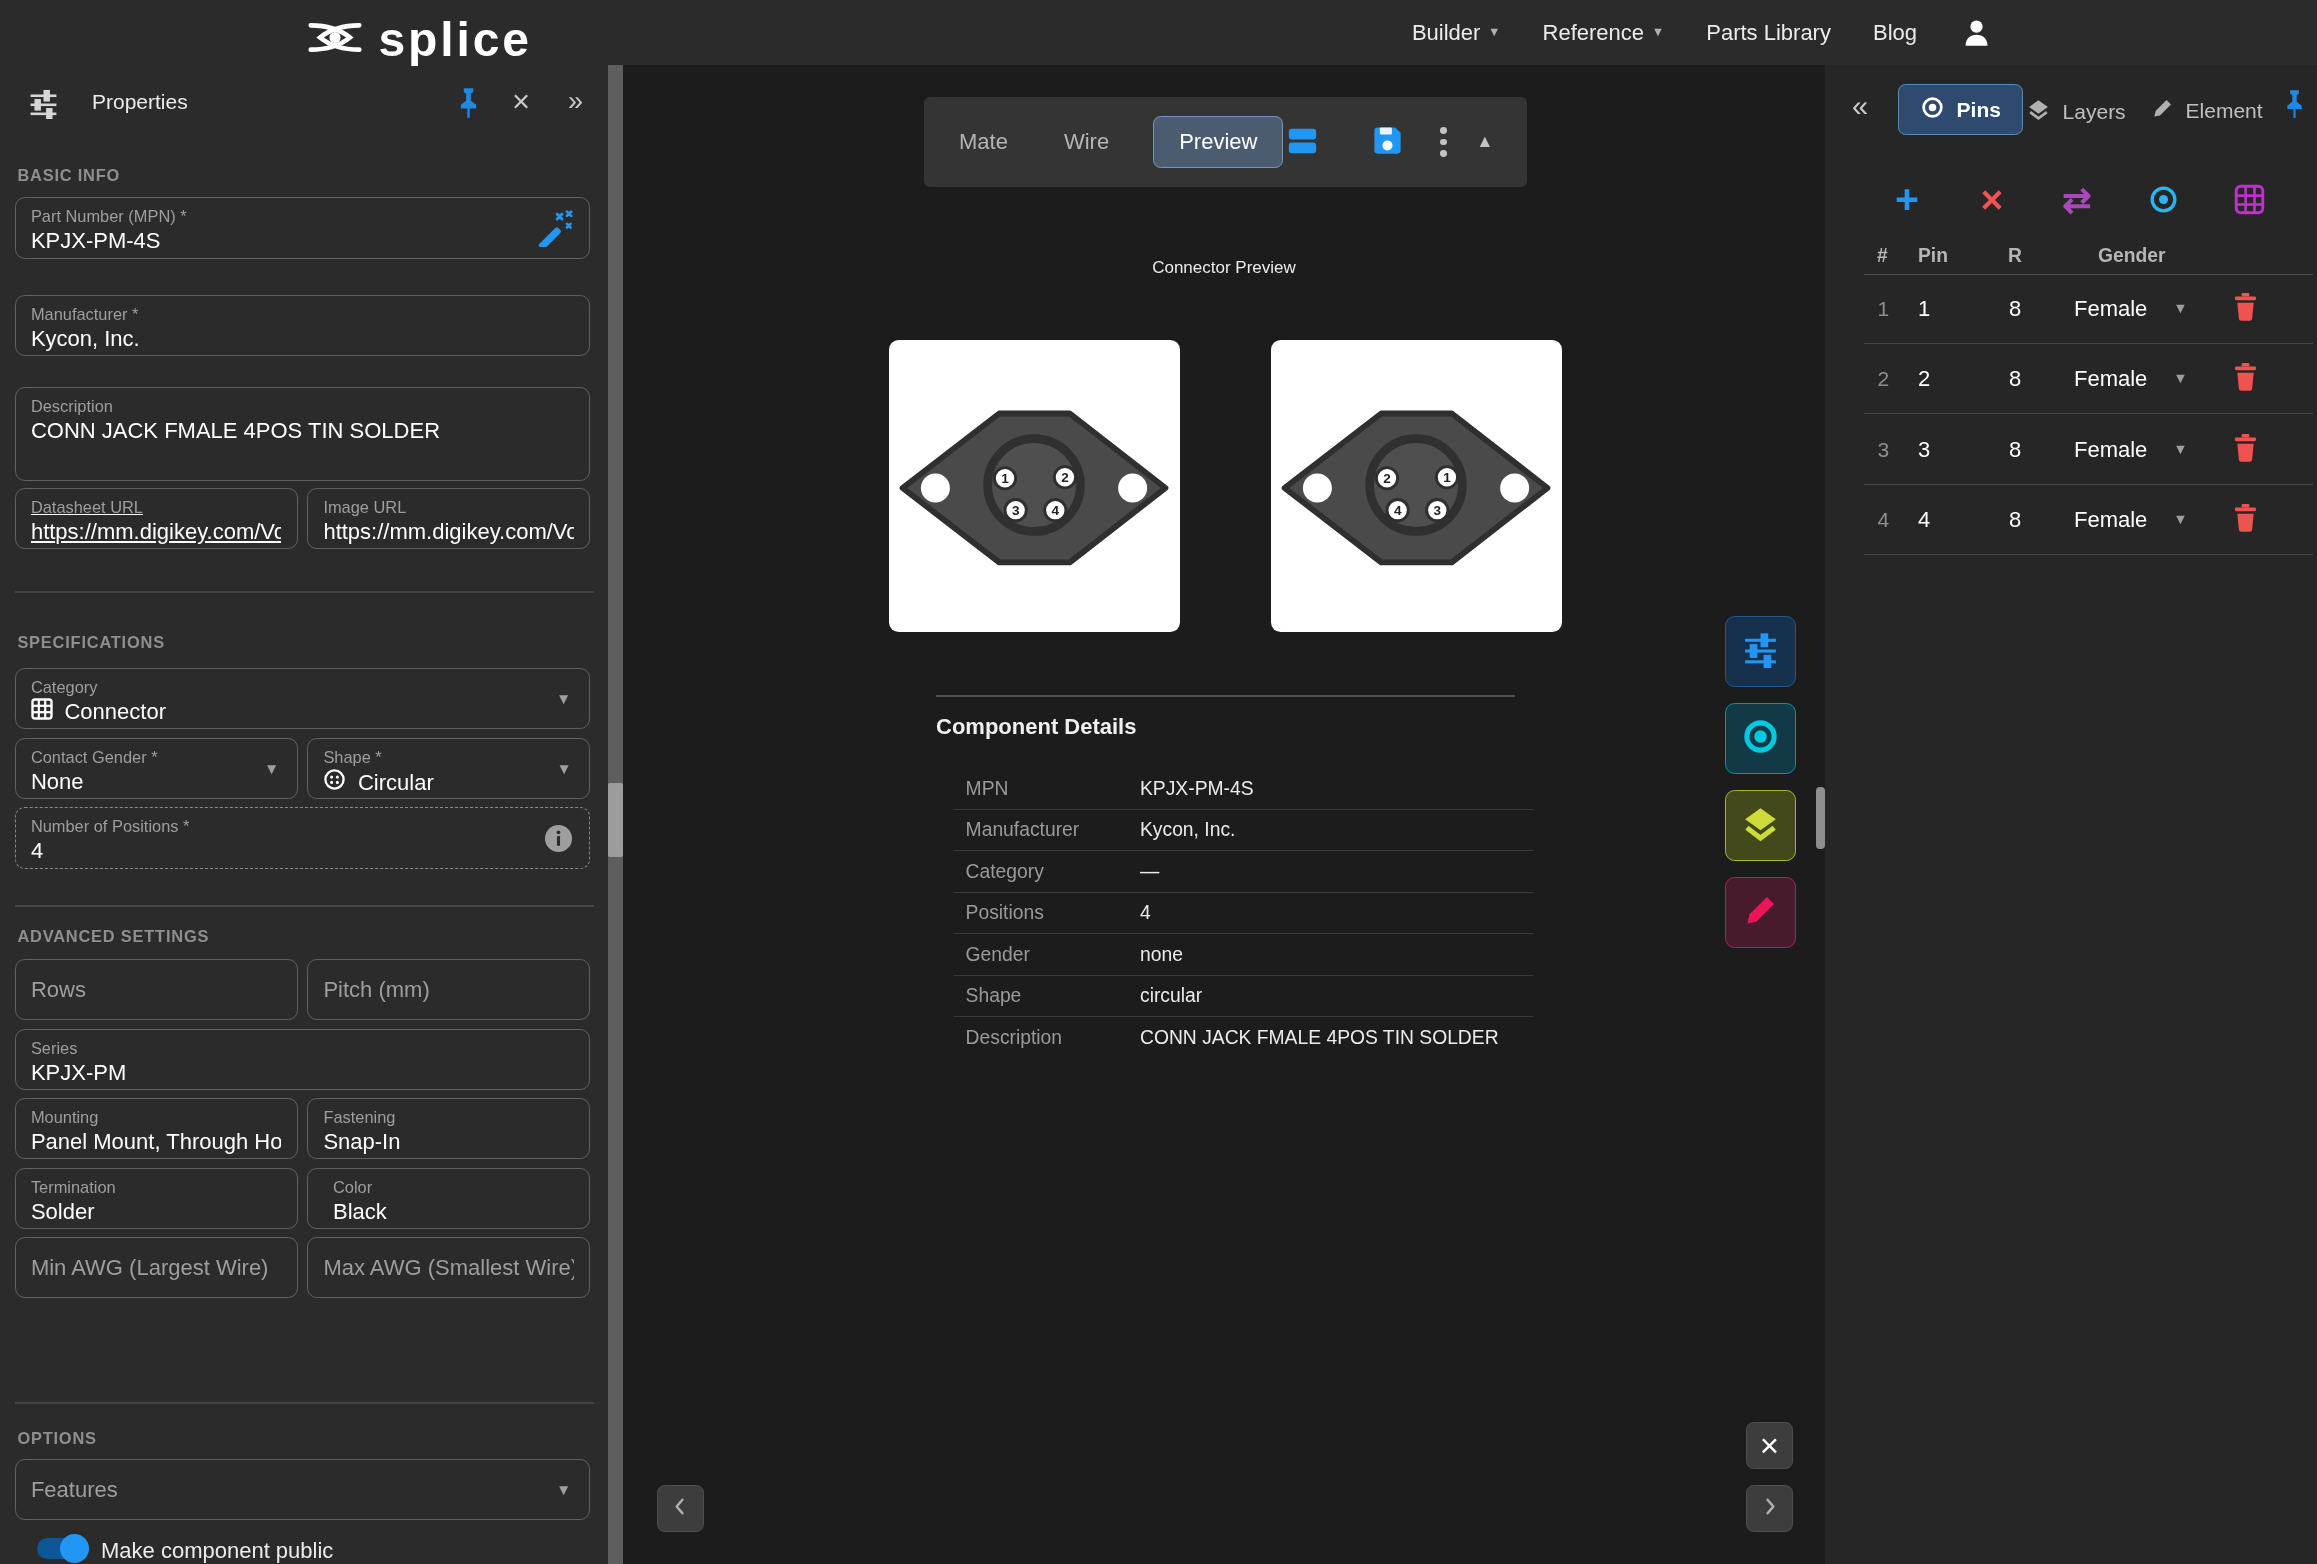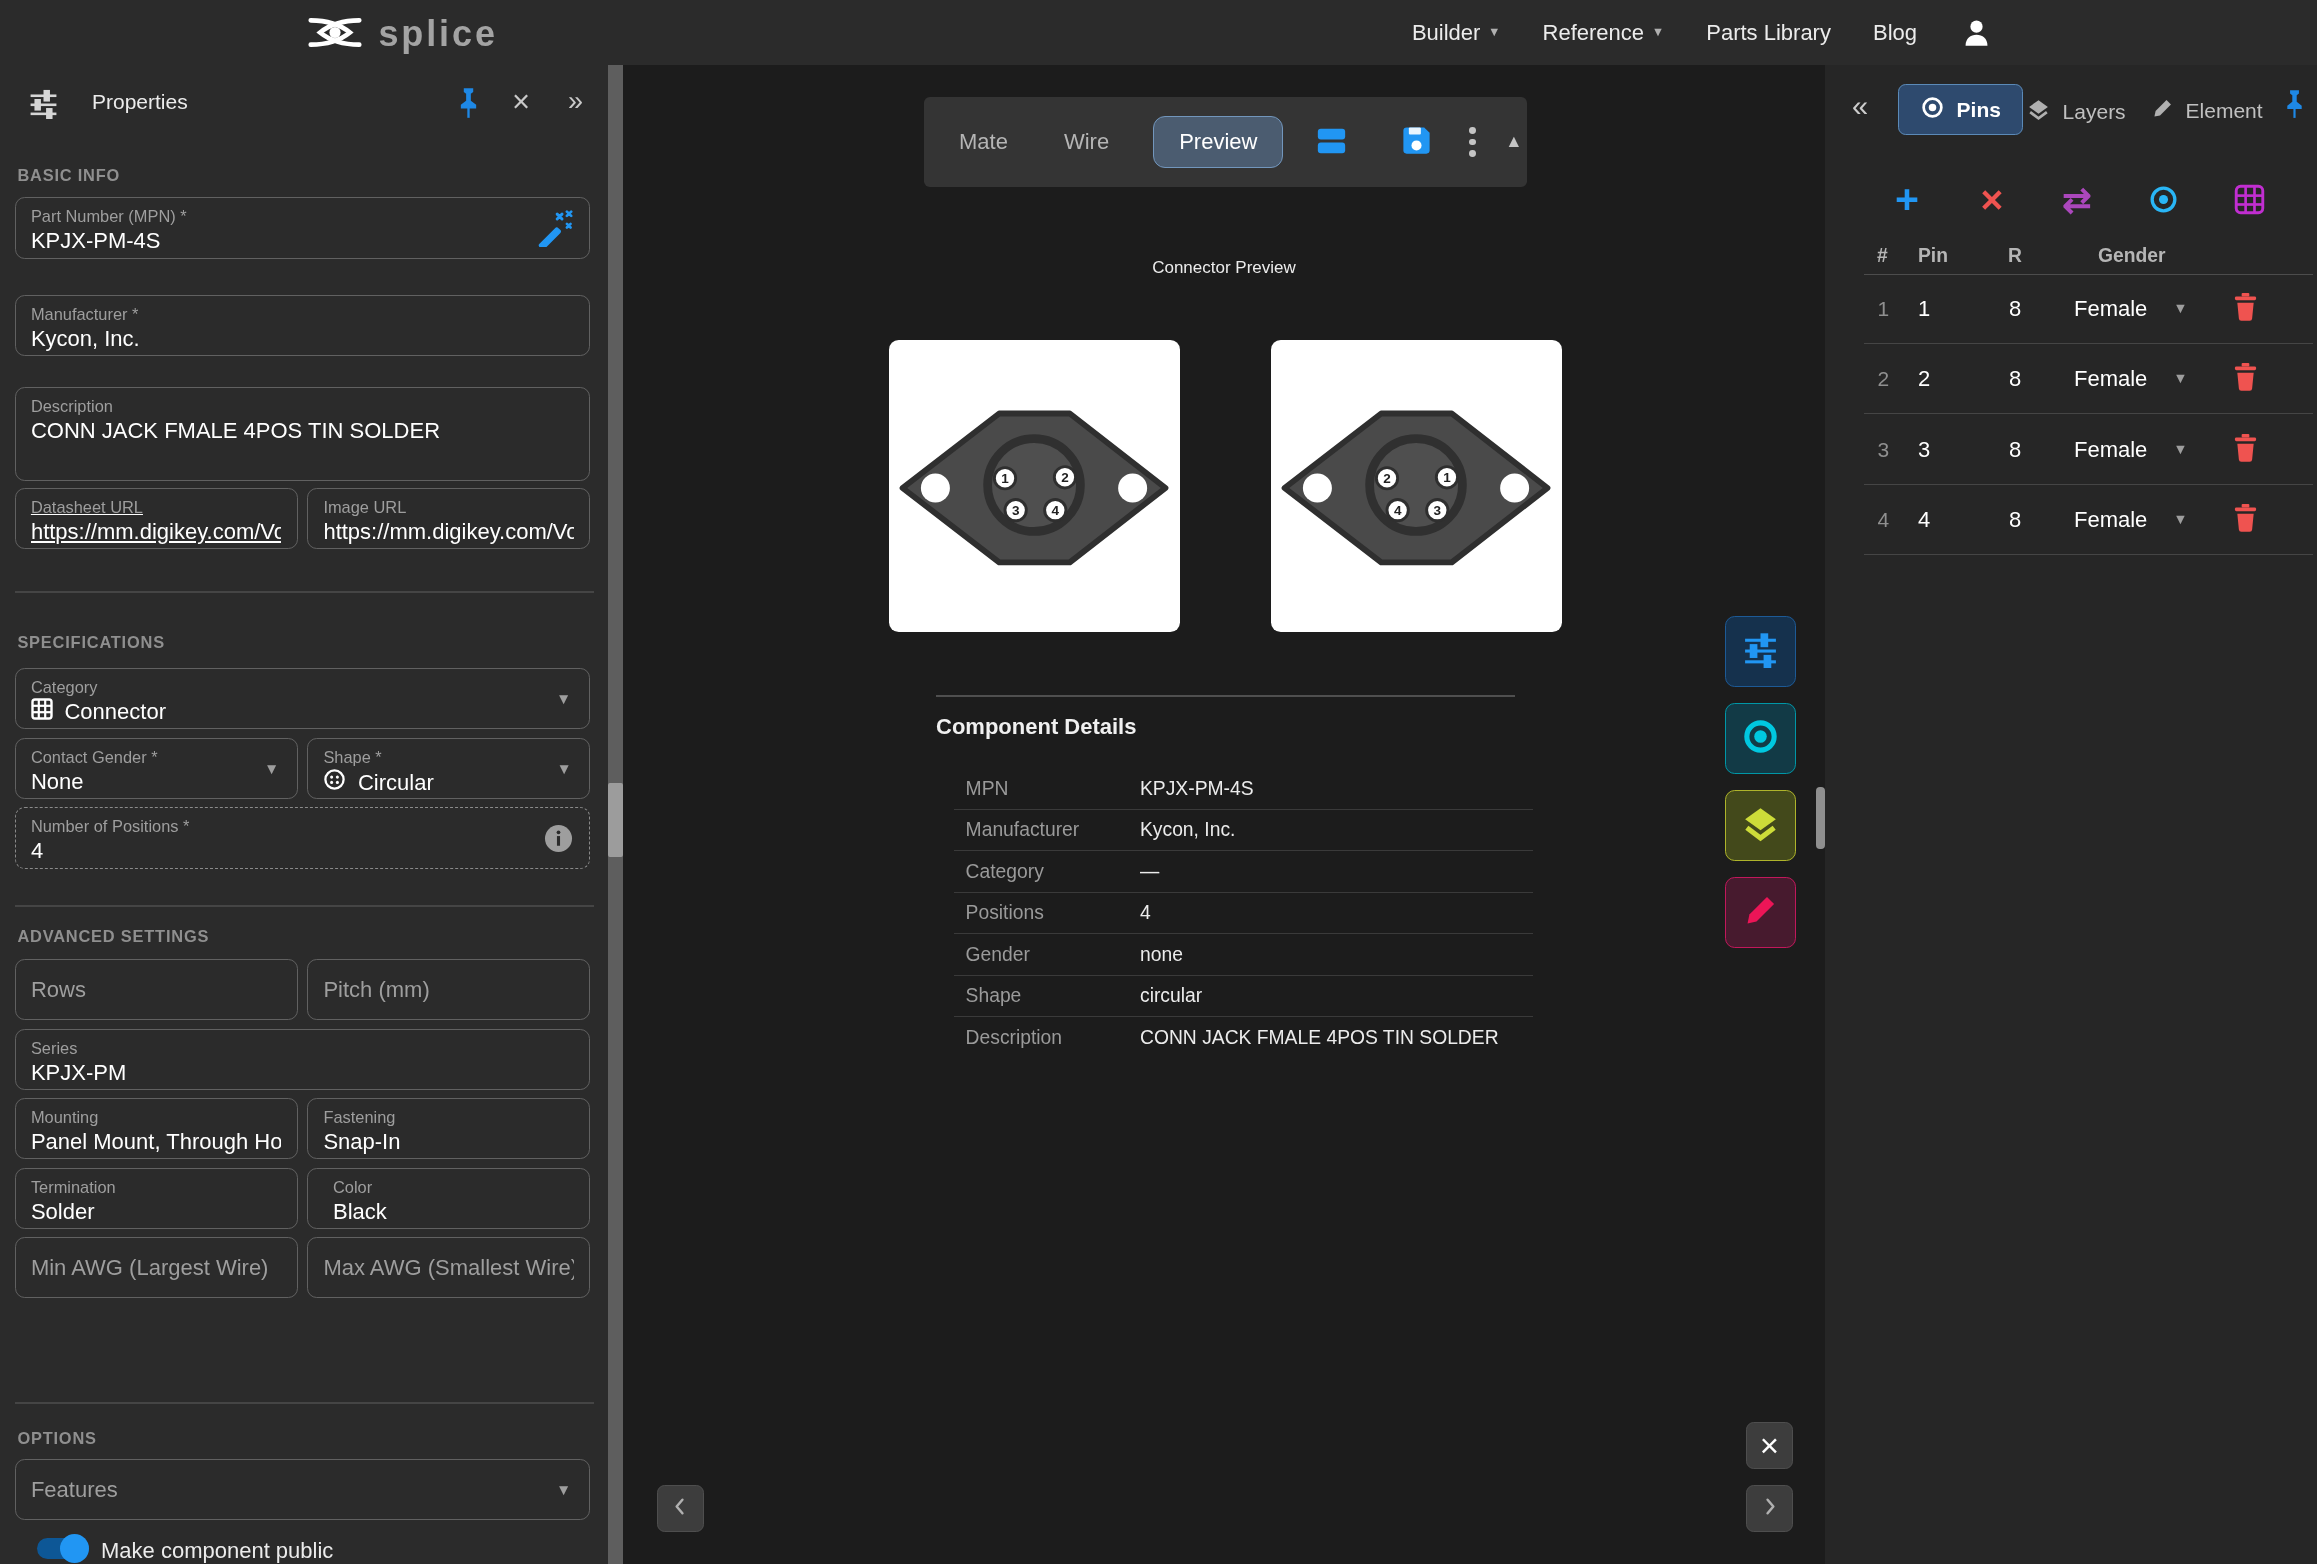--- a/index.html
+++ b/index.html
@@ -6,21 +6,21 @@
   html,body { background:#111; }
   .app {
     position:relative; width:2317px; height:1564px; overflow:hidden;
     background:#1c1c1c; font-family:"Liberation Sans", sans-serif; color:#fff;
   }
   .abs { position:absolute; }
 
   
   .hdr { position:absolute; left:0; top:0; width:2317px; height:65px; background:#2b2b2b; z-index:5; }
   .logo { position:absolute; left:307px; top:11.6px; display:flex; align-items:center; gap:15.4px; }
-  .logo-text { font-size:36px; font-weight:bold; letter-spacing:2.9px; color:#a3a3a3; }
+  .logo-text { font-size:48px; font-weight:bold; letter-spacing:2.9px; color:#ffffff; }
   .nav { position:absolute; right:323px; top:0; height:65px; display:flex; align-items:center; gap:42px; }
   .nav-item { display:flex; align-items:center; gap:7.7px; font-size:22px; color:#ececec; cursor:pointer; }
   .nav-caret { font-size:12.6px; color:#b0b0b0; }
 
   
   .props { position:absolute; left:0; top:65px; width:623px; height:1499px; background:#2b2b2b; overflow:hidden; }
   .props-hdr { position:absolute; left:0; top:0; width:623px; height:77px; }
   .props-title { position:absolute; left:92px; top:25px; font-size:21px; color:#ececec; }
   .sec-h { position:absolute; font-size:16.4px; font-weight:bold; color:#8f8f8f; letter-spacing:0.8px; }
   .divider { position:absolute; height:1.9px; background:#454545; width:579px; left:14.5px; }
@@ -295,21 +295,21 @@
     <div class="sb-track">
       <div class="sb-thumb"></div>
     </div>
   </aside>
 
   <main class="canvas">
 
     <div class="ctoolbar">
       <span class="ctab" style="margin-right:56px;">Mate</span>
       <span class="ctab" style="margin-right:44px;">Wire</span>
-      <span class="ctab active" style="margin-right:29px;border-radius:12px;">Preview</span>
+      <span class="ctab active" style="">Preview</span>
       <span style="margin-right:23px;">
         <svg width="39" height="39" viewBox="0 0 40 40">
           <rect x="6" y="8" width="28" height="11" rx="3" fill="#2196f3"></rect>
           <rect x="6" y="22" width="28" height="11" rx="3" fill="#2196f3"></rect>
         </svg>
       </span>
       <span class="vdiv" style="margin-right:25px;"></span>
       <span style="margin-right:35px;">
         <svg width="35" height="35" viewBox="0 0 32 32">
           <path d="M4 7 a3 3 0 0 1 3-3 h16 l5 5 v16 a3 3 0 0 1-3 3 H7 a3 3 0 0 1-3-3 z" fill="#2196f3"></path>

